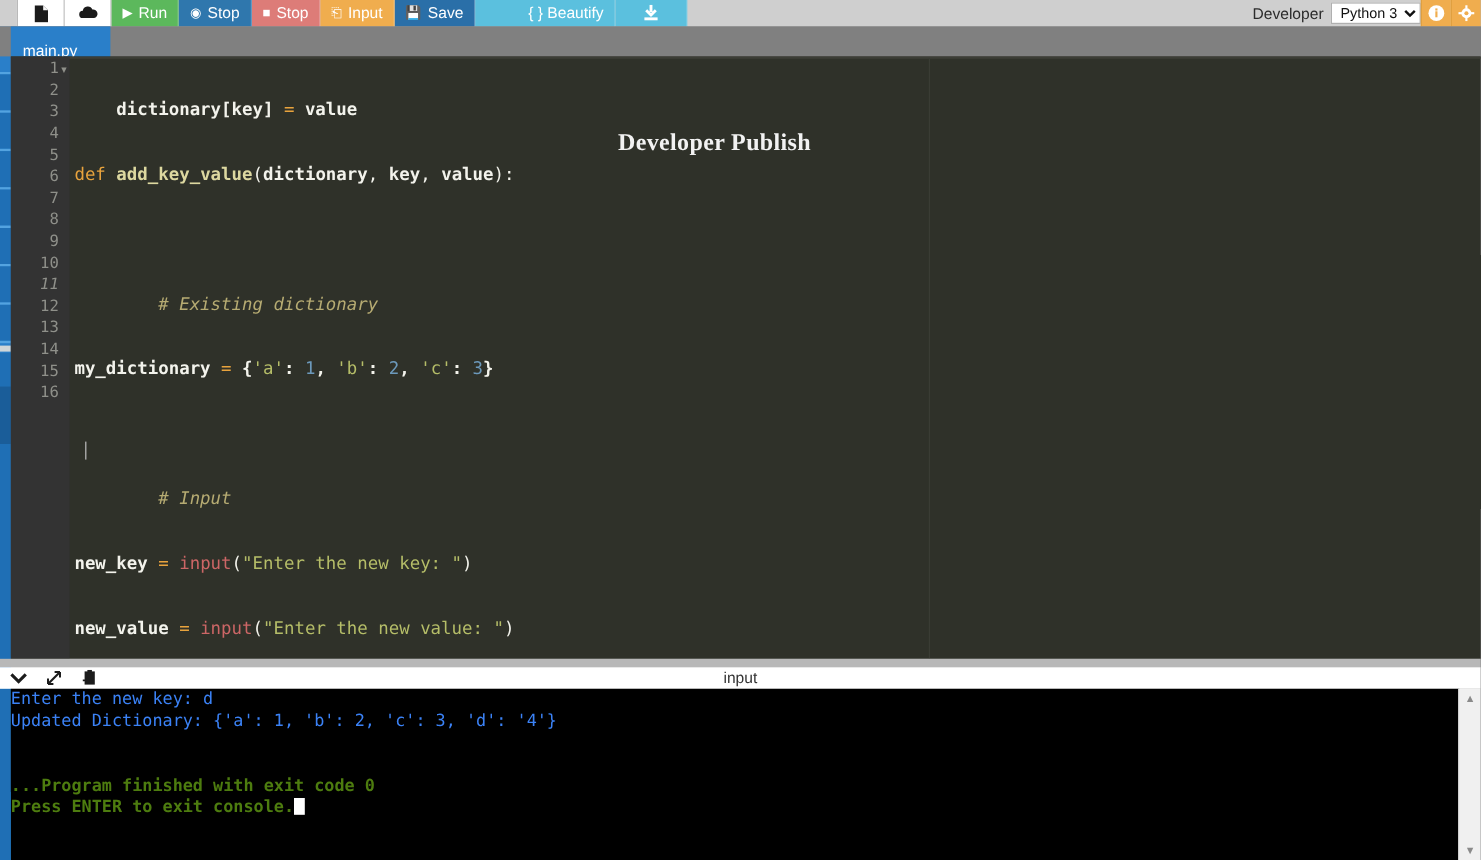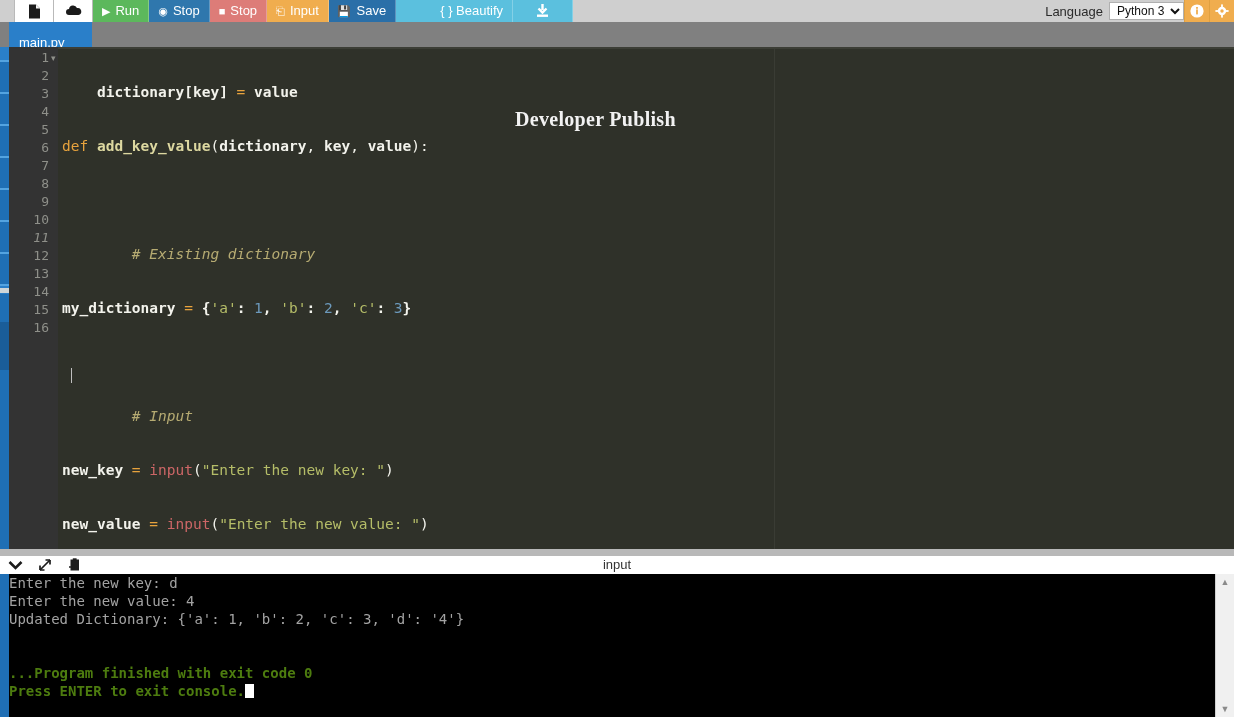--- a/index.html
+++ b/index.html
@@ -203,21 +203,21 @@
   .console {
     position: absolute; left: 9px; top: 574px;
     width: 1207px; height: 143px;
     background: #000000;
     overflow: hidden;
   }
   .con-line {
     font-family: "DejaVu Sans Mono", monospace;
     font-size: 14px;
     line-height: 18px;
-    color: #a3a3a3;
+    color: #3b82f6;
     white-space: pre;
     padding-left: 0;
   }
   .con-green { color: #4d7c0f; font-weight: bold; }
   .con-blank { height: 18px; }
   .con-caret {
     display: inline-block;
     width: 9px; height: 14px;
     background: #ffffff;
     vertical-align: -2px;
@@ -317,21 +317,21 @@
     <div class="tb-btn tb-download">
       <svg width="15" height="14" viewBox="0 0 15 14">
         <path d="M7.5 0 L7.5 6 M3.5 4.5 L7.5 8.5 L11.5 4.5" stroke="#ffffff" stroke-width="2.4" fill="none"></path>
         <rect x="2" y="10.5" width="11" height="2.4" fill="#ffffff"></rect>
       </svg>
     </div>
 
     <div class="tb-spacer"></div>
 
     <div class="lang-wrap">
-      <span class="lang-label">Language</span>
+      <span class="lang-label">Developer</span>
       <select class="lang-select">
         <option>Python 3</option>
       </select>
     </div>
 
     <div class="tb-circle-btn">
       <svg width="14" height="14" viewBox="0 0 14 14">
         <circle cx="7" cy="7" r="6.6" fill="#ffffff"></circle>
         <rect x="6.1" y="5.4" width="1.8" height="5" fill="#f0ad4e"></rect>
         <rect x="6.1" y="3" width="1.8" height="1.8" fill="#f0ad4e"></rect>
@@ -424,21 +424,20 @@
         <rect x="2.5" y="1.5" width="8.5" height="11" fill="#1c1c1c"></rect>
         <rect x="4.8" y="0.3" width="3.8" height="2" fill="#1c1c1c"></rect>
         <path d="M1 9 L6 9 M4.4 7 L6.6 9 L4.4 11" stroke="#1c1c1c" stroke-width="1.3" fill="none"></path>
       </svg>
     </div>
     <div class="cb-title">input</div>
   </div>
 
   <div class="console">
     <div class="con-line">Enter the new key: d</div>
-    <div class="con-line">Enter the new value: 4</div>
     <div class="con-line">Updated Dictionary: {'a': 1, 'b': 2, 'c': 3, 'd': '4'}</div>
     <div class="con-blank"></div>
     <div class="con-blank"></div>
     <div class="con-line con-green">...Program finished with exit code 0</div>
     <div class="con-line con-green"><span>Press ENTER to exit console.</span><span class="con-caret"></span></div>
   </div>
 
   <div class="console-scroll">
     <div class="cs-arrow cs-up">▲</div>
     <div class="cs-arrow cs-down">▼</div>

